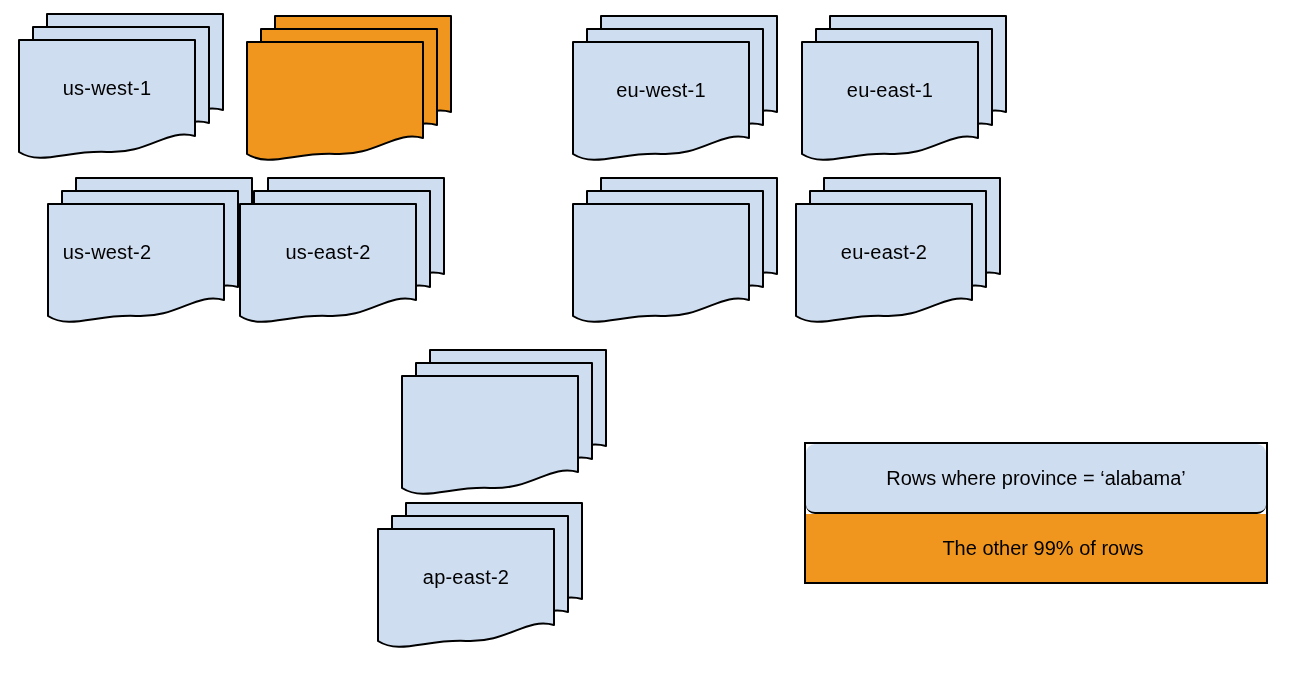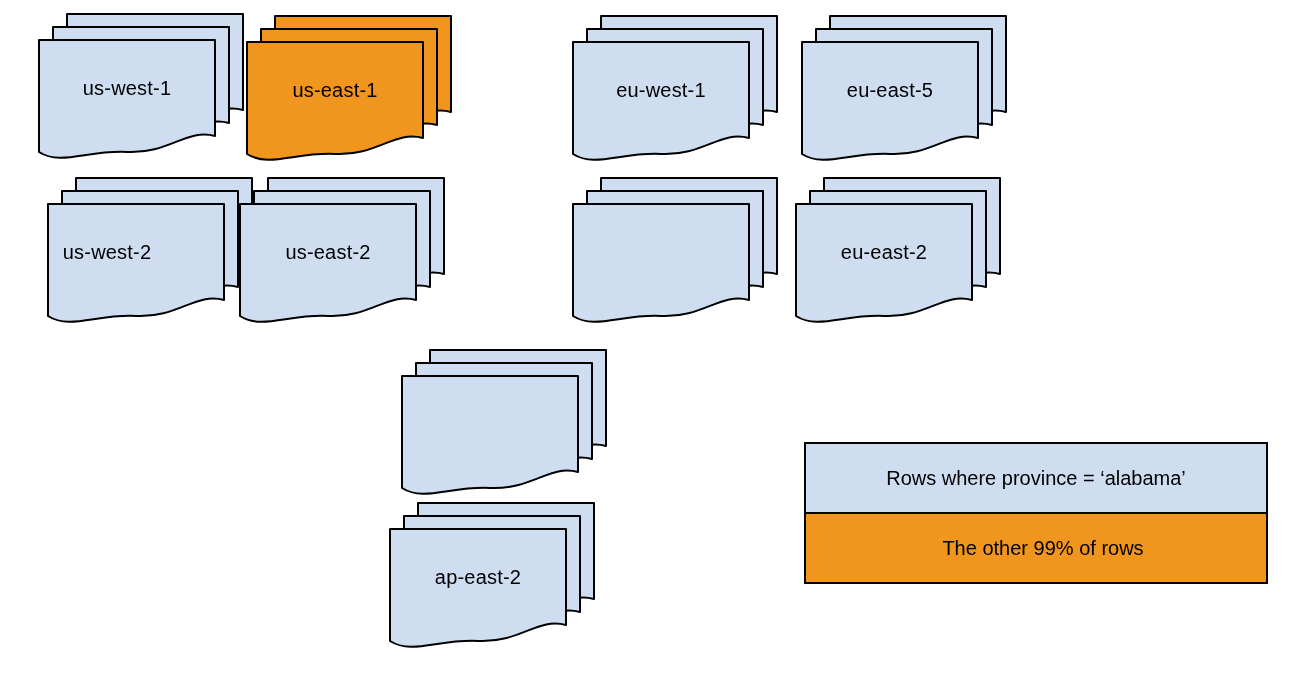--- a/index.html
+++ b/index.html
@@ -62,62 +62,62 @@
   .legend-row {
     height: 68px;
     display: flex;
     align-items: center;
     justify-content: center;
     font-size: 20px;
   }
   .legend-row.v-default {
     background: var(--region-default, #cfddf0);
     border-bottom: 2px solid var(--outline, #000);
+    border-radius: 9px;
   }
   .legend-row.v-highlight {
     background: var(--region-highlight, #f0961e);
     padding-left: 14px;
   }
 </style>
 </head>
 <body style="background: rgb(255, 255, 255);">
 
 <div class="canvas">
   <div id="stacks">
-      <div class="stack v-default" style="left: 19px; top: 14px; margin-left: 20px;">
+      <div class="stack v-default" style="left: 19px; top: 14px;">
     <svg width="206" height="152" viewBox="0 0 206 152">
       <path class="doc" transform="translate(28,0)" d="M0 0 H176 V96 C148 88 130 114 88 112 C48 110 22 126 0 112 Z"></path>
       <path class="doc" transform="translate(14,13)" d="M0 0 H176 V96 C148 88 130 114 88 112 C48 110 22 126 0 112 Z"></path>
       <path class="doc" transform="translate(0,26)" d="M0 0 H176 V96 C148 88 130 114 88 112 C48 110 22 126 0 112 Z"></path>
     </svg>
     <div class="stack-label">us-west-1</div>
   </div>
       <div class="stack v-highlight" style="left: 247px; top: 16px;">
     <svg width="206" height="152" viewBox="0 0 206 152">
       <path class="doc" transform="translate(28,0)" d="M0 0 H176 V96 C148 88 130 114 88 112 C48 110 22 126 0 112 Z"></path>
       <path class="doc" transform="translate(14,13)" d="M0 0 H176 V96 C148 88 130 114 88 112 C48 110 22 126 0 112 Z"></path>
       <path class="doc" transform="translate(0,26)" d="M0 0 H176 V96 C148 88 130 114 88 112 C48 110 22 126 0 112 Z"></path>
     </svg>
-    <div class="stack-label">us-east-1</div>
   </div>
       <div class="stack v-default" style="left: 573px; top: 16px;">
     <svg width="206" height="152" viewBox="0 0 206 152">
       <path class="doc" transform="translate(28,0)" d="M0 0 H176 V96 C148 88 130 114 88 112 C48 110 22 126 0 112 Z"></path>
       <path class="doc" transform="translate(14,13)" d="M0 0 H176 V96 C148 88 130 114 88 112 C48 110 22 126 0 112 Z"></path>
       <path class="doc" transform="translate(0,26)" d="M0 0 H176 V96 C148 88 130 114 88 112 C48 110 22 126 0 112 Z"></path>
     </svg>
     <div class="stack-label">eu-west-1</div>
   </div>
       <div class="stack v-default" style="left: 802px; top: 16px;">
     <svg width="206" height="152" viewBox="0 0 206 152">
       <path class="doc" transform="translate(28,0)" d="M0 0 H176 V96 C148 88 130 114 88 112 C48 110 22 126 0 112 Z"></path>
       <path class="doc" transform="translate(14,13)" d="M0 0 H176 V96 C148 88 130 114 88 112 C48 110 22 126 0 112 Z"></path>
       <path class="doc" transform="translate(0,26)" d="M0 0 H176 V96 C148 88 130 114 88 112 C48 110 22 126 0 112 Z"></path>
     </svg>
-    <div class="stack-label">eu-east-5</div>
+    <div class="stack-label">eu-east-1</div>
   </div>
       <div class="stack v-default" style="left: 19px; top: 178px; padding-left: 29px;">
     <svg width="206" height="152" viewBox="0 0 206 152">
       <path class="doc" transform="translate(28,0)" d="M0 0 H176 V96 C148 88 130 114 88 112 C48 110 22 126 0 112 Z"></path>
       <path class="doc" transform="translate(14,13)" d="M0 0 H176 V96 C148 88 130 114 88 112 C48 110 22 126 0 112 Z"></path>
       <path class="doc" transform="translate(0,26)" d="M0 0 H176 V96 C148 88 130 114 88 112 C48 110 22 126 0 112 Z"></path>
     </svg>
     <div class="stack-label">us-west-2</div>
   </div>
       <div class="stack v-default" style="left: 240px; top: 178px;">
@@ -143,21 +143,21 @@
     </svg>
     <div class="stack-label">eu-east-2</div>
   </div>
       <div class="stack v-default" style="left: 402px; top: 350px;">
     <svg width="206" height="152" viewBox="0 0 206 152">
       <path class="doc" transform="translate(28,0)" d="M0 0 H176 V96 C148 88 130 114 88 112 C48 110 22 126 0 112 Z"></path>
       <path class="doc" transform="translate(14,13)" d="M0 0 H176 V96 C148 88 130 114 88 112 C48 110 22 126 0 112 Z"></path>
       <path class="doc" transform="translate(0,26)" d="M0 0 H176 V96 C148 88 130 114 88 112 C48 110 22 126 0 112 Z"></path>
     </svg>
   </div>
-      <div class="stack v-default" style="left: 390px; top: 503px;">
+      <div class="stack v-default" style="left: 378px; top: 503px;">
     <svg width="206" height="152" viewBox="0 0 206 152">
       <path class="doc" transform="translate(28,0)" d="M0 0 H176 V96 C148 88 130 114 88 112 C48 110 22 126 0 112 Z"></path>
       <path class="doc" transform="translate(14,13)" d="M0 0 H176 V96 C148 88 130 114 88 112 C48 110 22 126 0 112 Z"></path>
       <path class="doc" transform="translate(0,26)" d="M0 0 H176 V96 C148 88 130 114 88 112 C48 110 22 126 0 112 Z"></path>
     </svg>
     <div class="stack-label">ap-east-2</div>
   </div>
     </div>
 
   <div class="legend">

